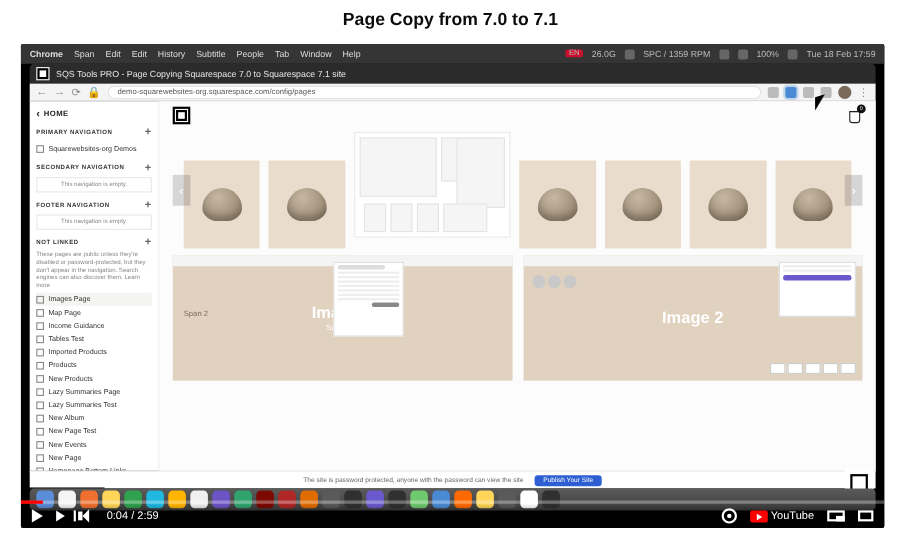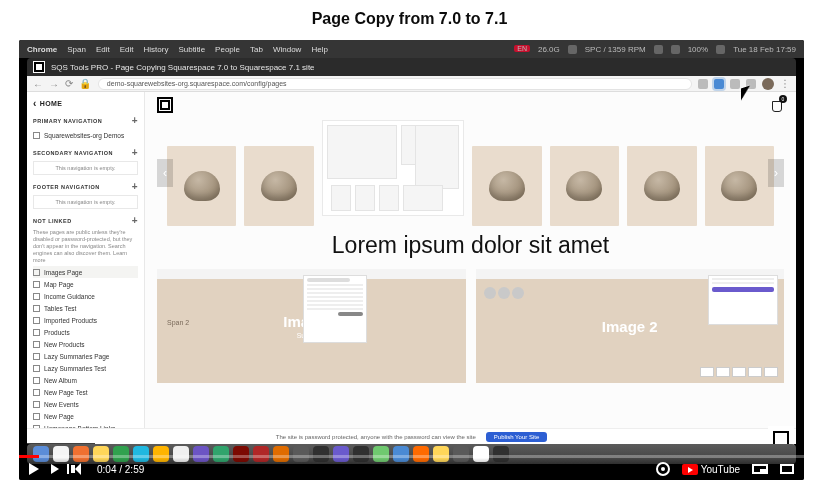--- a/index.html
+++ b/index.html
@@ -304,21 +304,20 @@
             </div>
           <div class="tile">
               <div class="vessel"></div>
             </div>
           <div class="tile">
               <div class="vessel"></div>
             </div>
         </div>
       </div>
 
-      <div class="heroh">Lorem ipsum dolor sit amet</div>
 
       <div class="imgrow">
         <div class="imgcard">
           <div class="top"></div>
           <div class="span2">Span 2</div>
           <div class="panel a">
             <div class="chip" style="width:70%"></div>
             <div class="line"></div>
               <div class="line"></div>
               <div class="line"></div>

